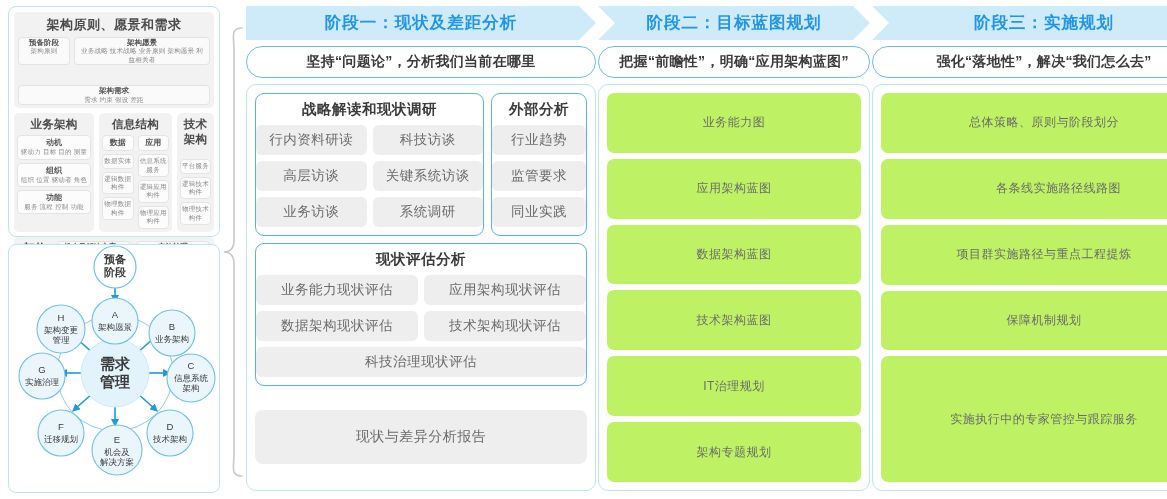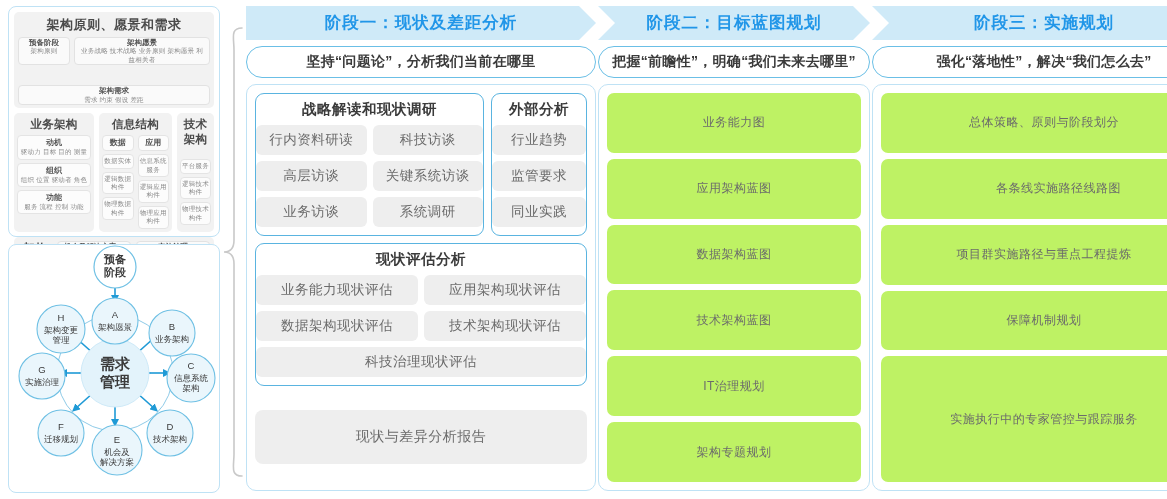--- a/index.html
+++ b/index.html
@@ -343,21 +343,21 @@
           <div class="chip" style="grid-column:1 / span 2;">科技治理现状评估</div>
         </div>
       </div>
 
       <div class="report-chip" style="margin-top:24px;height:54px;">现状与差异分析报告</div>
     </div>
   </div>
 
   <div class="phase p2">
     <div class="phase-head">阶段二：目标蓝图规划</div>
-    <div class="phase-sub">把握“前瞻性”，明确“我们未来去哪里”</div>
+    <div class="phase-sub">把握“前瞻性”，明确“应用架构蓝图”</div>
     <div class="phase-body">
       <div class="bigchip" style="flex:1;">业务能力图</div>
       <div class="bigchip" style="flex:1;">应用架构蓝图</div>
       <div class="bigchip" style="flex:1;">数据架构蓝图</div>
       <div class="bigchip" style="flex:1;">技术架构蓝图</div>
       <div class="bigchip" style="flex:1;">IT治理规划</div>
       <div class="bigchip" style="flex:1;">架构专题规划</div>
     </div>
   </div>
 

